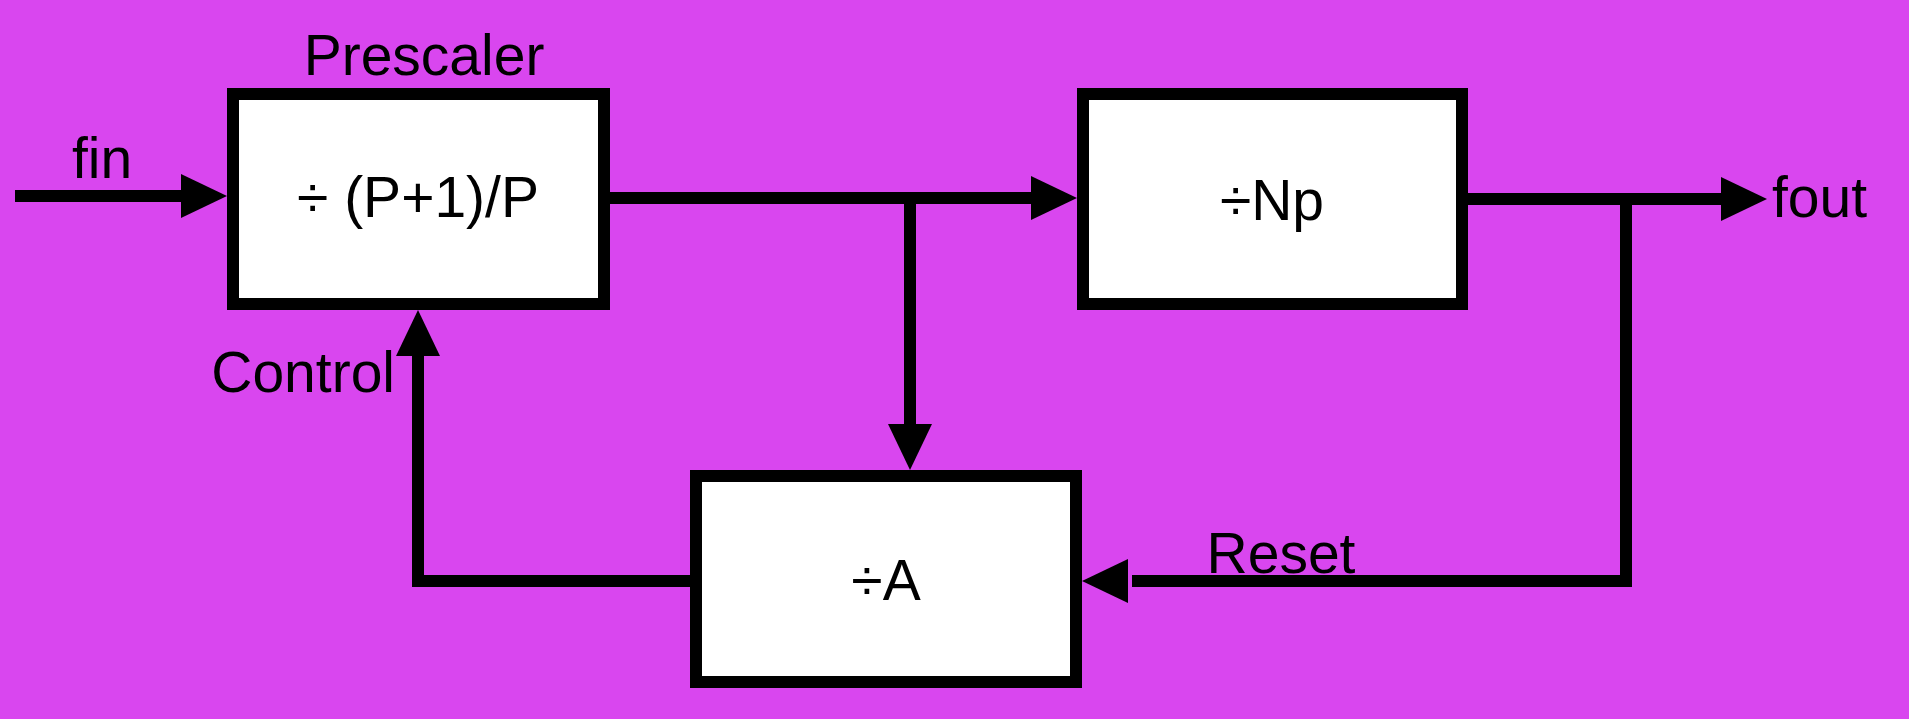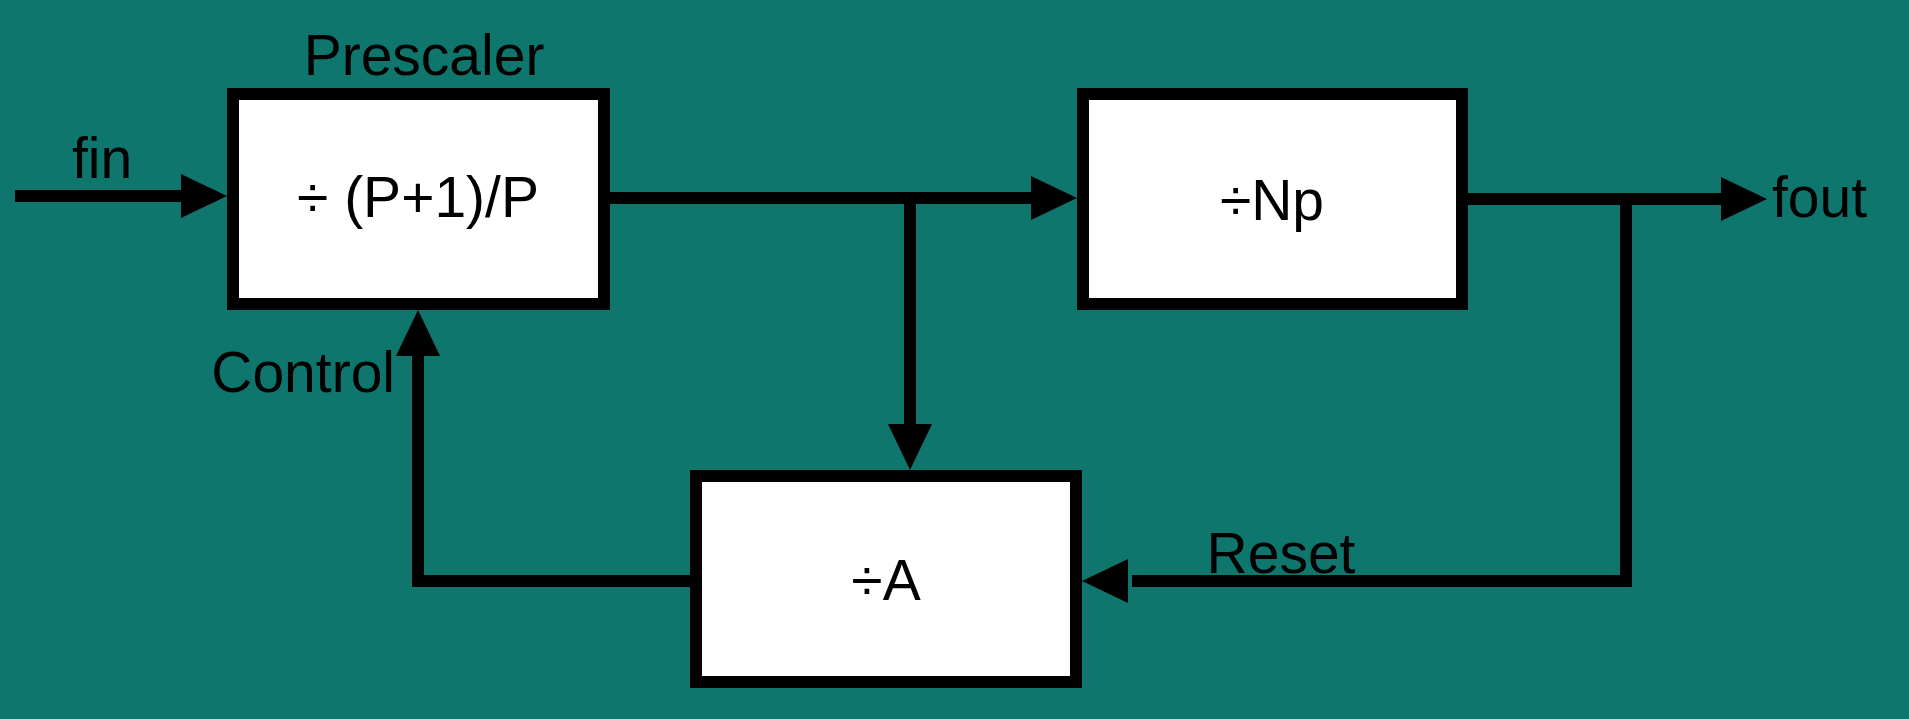--- a/index.html
+++ b/index.html
@@ -4,21 +4,21 @@
 <style>
   html, body {
     margin: 0;
     padding: 0;
     background: #ffffff;
   }
   .stage {
     position: relative;
     width: 1909px;
     height: 719px;
-    background: #0f766e;
+    background: #d946ef;
     overflow: hidden;
   }
   svg.diagram {
     position: absolute;
     inset: 0;
     display: block;
   }
   .wire {
     fill: none;
     stroke: #000000;

